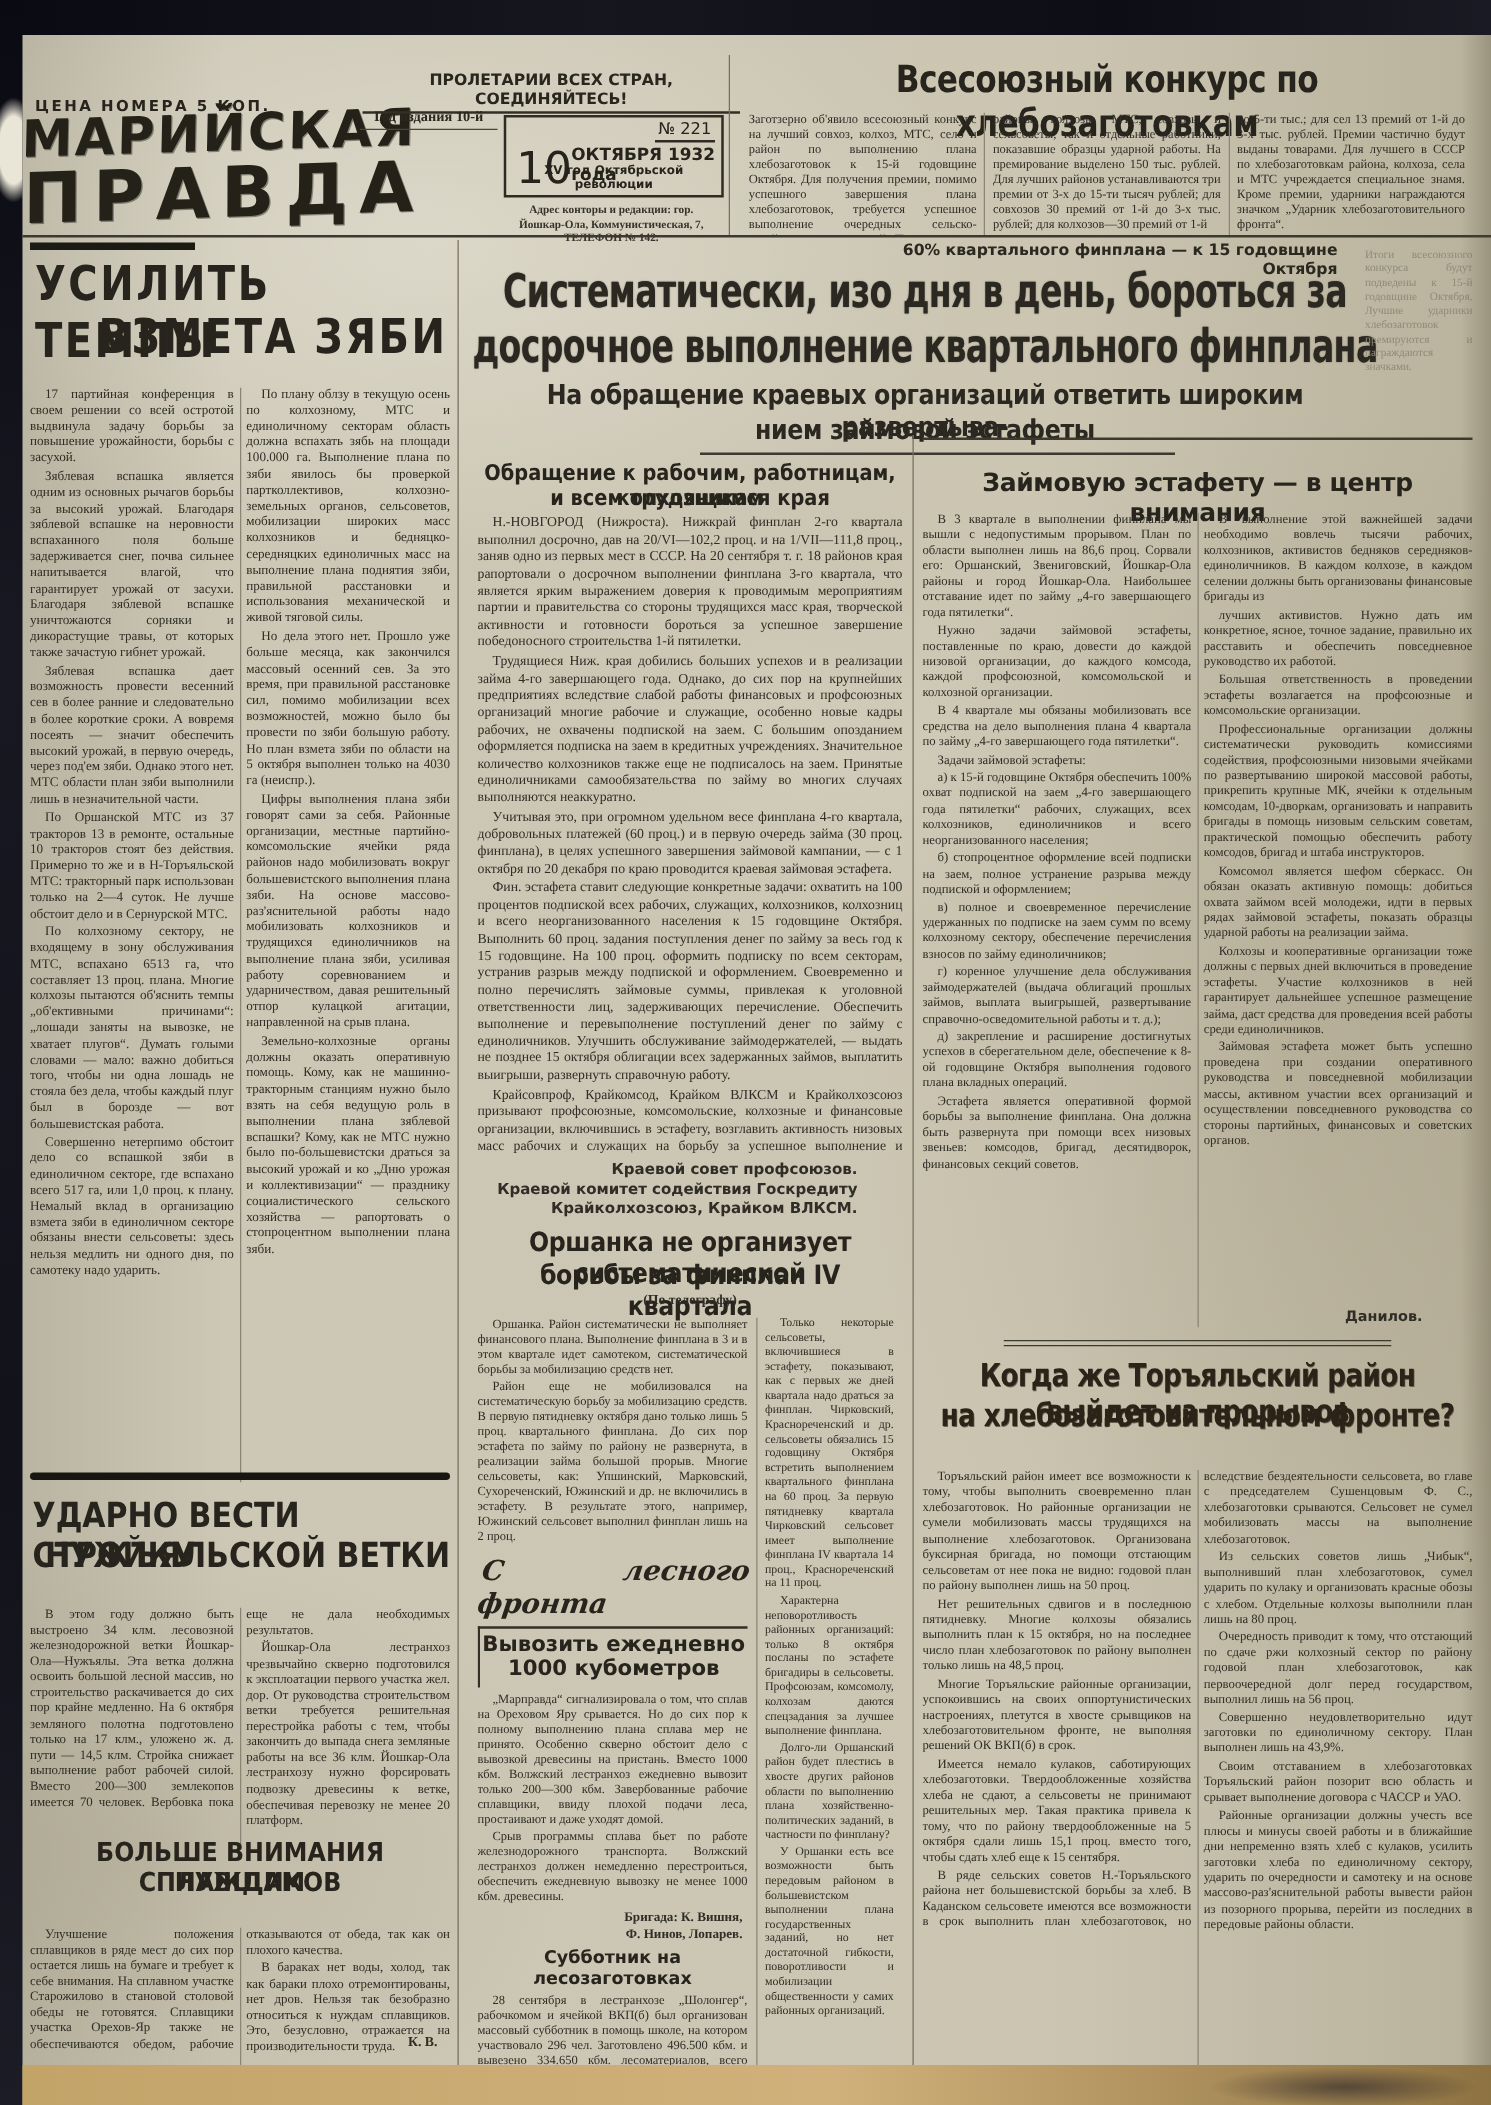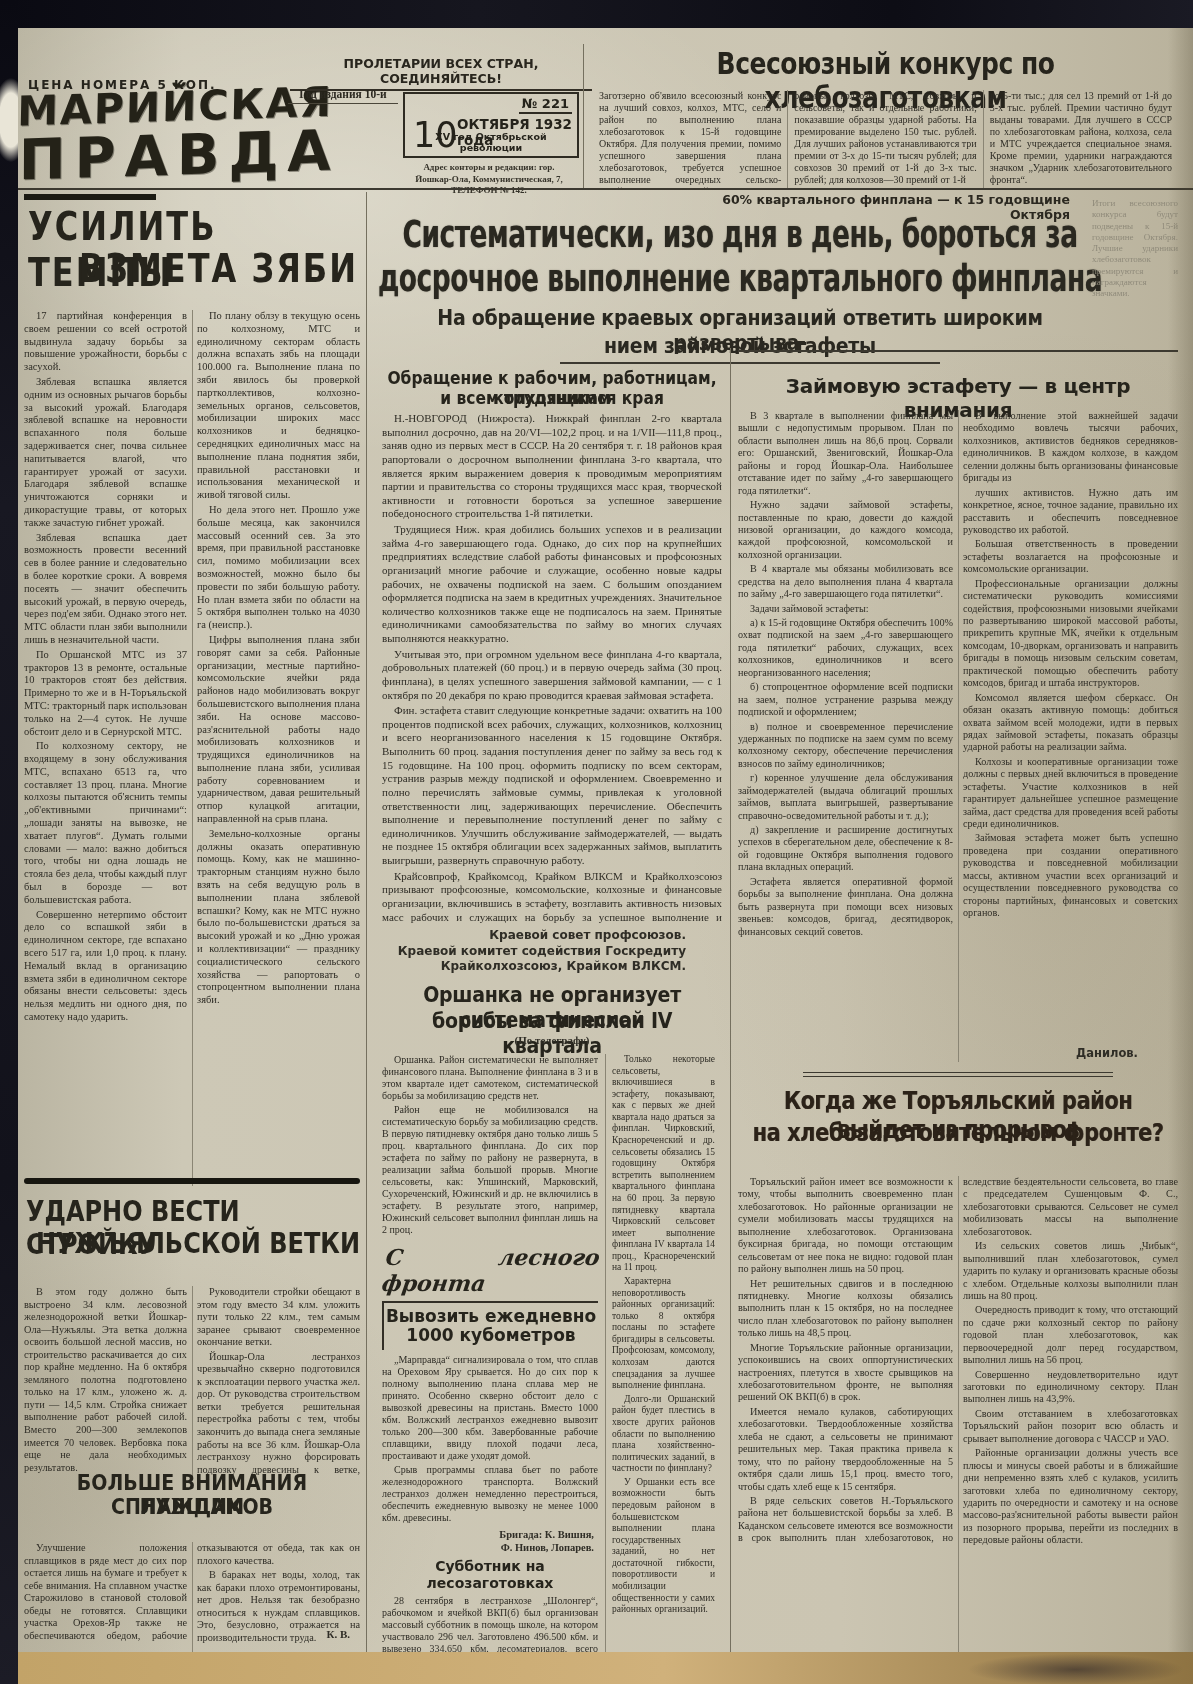--- a/index.html
+++ b/index.html
@@ -44,21 +44,21 @@
   .masthead .m1{font-size:41px;letter-spacing:2px;transform:skewX(-3deg);}
   .masthead .m2{font-size:56px;letter-spacing:9px;transform:skewX(-2deg);margin-top:2px;}
   .slogan{left:272px;top:28px;width:302px;text-align:center;font-family:"DejaVu Sans",sans-serif;
     font-weight:bold;font-size:12.5px;border-bottom:2px solid #332f26;padding-bottom:3px;color:#29261e;}
   .edition{left:270px;top:60px;width:110px;text-align:center;font-weight:bold;font-size:11.5px;
     border-bottom:1px solid #4a463a;padding-bottom:3px;color:#2b2820;}
   .organ{left:266px;top:84px;width:116px;text-align:center;font-weight:bold;font-size:11px;
     letter-spacing:1px;line-height:1.45;color:#2b2820;}
   .datebox{left:385px;top:64px;width:172px;height:62px;border:2px solid #2e2b22;color:#25231b;}
   .datebox .issue{position:absolute;right:5px;top:2px;font-family:"DejaVu Sans",sans-serif;
-    font-weight:bold;font-size:13px;border-bottom:2px solid #2e2b22;padding:0 3px 1px;}
+    font-weight:normal;font-size:13px;border-bottom:2px solid #2e2b22;padding:0 3px 1px;}
   .datebox .d10{position:absolute;left:8px;top:24px;font-family:"DejaVu Sans",sans-serif;
     font-weight:normal;font-size:35px;line-height:1;}
   .datebox .dmon{position:absolute;left:52px;top:22px;width:118px;font-family:"DejaVu Sans",sans-serif;
     font-weight:bold;font-size:13.5px;}
   .datebox .dsub{position:absolute;left:4px;bottom:3px;width:164px;text-align:center;
     font-family:"DejaVu Sans",sans-serif;font-weight:bold;font-size:9.5px;}
   .address{left:382px;top:134px;width:178px;text-align:center;font-weight:bold;
     font-size:9px;line-height:1.3;color:#36332a;}
 
   .konkurs-title{left:575px;top:18px;width:585px;text-align:center;
@@ -218,21 +218,20 @@
         <p>Но дела этого нет. Прошло уже больше месяца, как закончился массовый осенний сев. За это время, при правильной расстановке сил, помимо мобилизации всех возможностей, можно было бы провести по зяби большую работу. Но план взмета зяби по области на 5 октября выполнен только на 4030 га (неиспр.).</p>
         <p>Цифры выполнения плана зяби говорят сами за себя. Районные организации, местные партийно-комсомольские ячейки ряда районов надо мобилизовать вокруг большевистского выполнения плана зяби. На основе массово-раз'яснительной работы надо мобилизовать колхозников и трудящихся единоличников на выполнение плана зяби, усиливая работу соревнованием и ударничеством, давая решительный отпор кулацкой агитации, направленной на срыв плана.</p>
         <p>Земельно-колхозные органы должны оказать оперативную помощь. Кому, как не машинно-тракторным станциям нужно было взять на себя ведущую роль в выполнении плана зяблевой вспашки? Кому, как не МТС нужно было по-большевистски драться за высокий урожай и ко „Дню урожая и коллективизации“ — празднику социалистического сельского хозяйства — рапортовать о стопроцентном выполнении плана зяби.</p>
       </div>
 
     <div class="ldivider"></div>
     <div class="st1">УДАРНО ВЕСТИ СТРОЙКУ</div>
     <div class="st2">НУЖЪЯЛЬСКОЙ ВЕТКИ</div>
     <div class="stroyka-body body two-col">
         <p>В этом году должно быть выстроено 34 клм. лесовозной железнодорожной ветки Йошкар-Ола—Нужъялы. Эта ветка должна освоить большой лесной массив, но строительство раскачивается до сих пор крайне медленно. На 6 октября земляного полотна подготовлено только на 17 клм., уложено ж. д. пути — 14,5 клм. Стройка снижает выполнение работ рабочей силой. Вместо 200—300 землекопов имеется 70 человек. Вербовка пока еще не дала необходимых результатов.</p>
-        <p>Руководители стройки обещают в этом году вместо 34 клм. уложить пути только 22 клм., тем самым заранее срывают своевременное окончание ветки.</p>
         <p>Йошкар-Ола лестранхоз чрезвычайно скверно подготовился к эксплоатации первого участка жел. дор. От руководства строительством ветки требуется решительная перестройка работы с тем, чтобы закончить до выпада снега земляные работы на все 36 клм. Йошкар-Ола лестранхозу нужно форсировать подвозку древесины к ветке, обеспечивая перевозку не менее 20 платформ.</p>
       </div>
 
     <div class="spt spt1">БОЛЬШЕ ВНИМАНИЯ НУЖДАМ</div>
     <div class="spt spt2">СПЛАВЩИКОВ</div>
     <div class="splav-body body two-col">
         <p>Улучшение положения сплавщиков в ряде мест до сих пор остается лишь на бумаге и требует к себе внимания. На сплавном участке Старожилово в становой столовой обеды не готовятся. Сплавщики участка Орехов-Яр также не обеспечиваются обедом, рабочие отказываются от обеда, так как он плохого качества.</p>
         <p>В бараках нет воды, холод, так как бараки плохо отремонтированы, нет дров. Нельзя так безобразно относиться к нуждам сплавщиков. Это, безусловно, отражается на производительности труда.</p>
       </div>
     <div class="splav-sig">К. В.</div>

